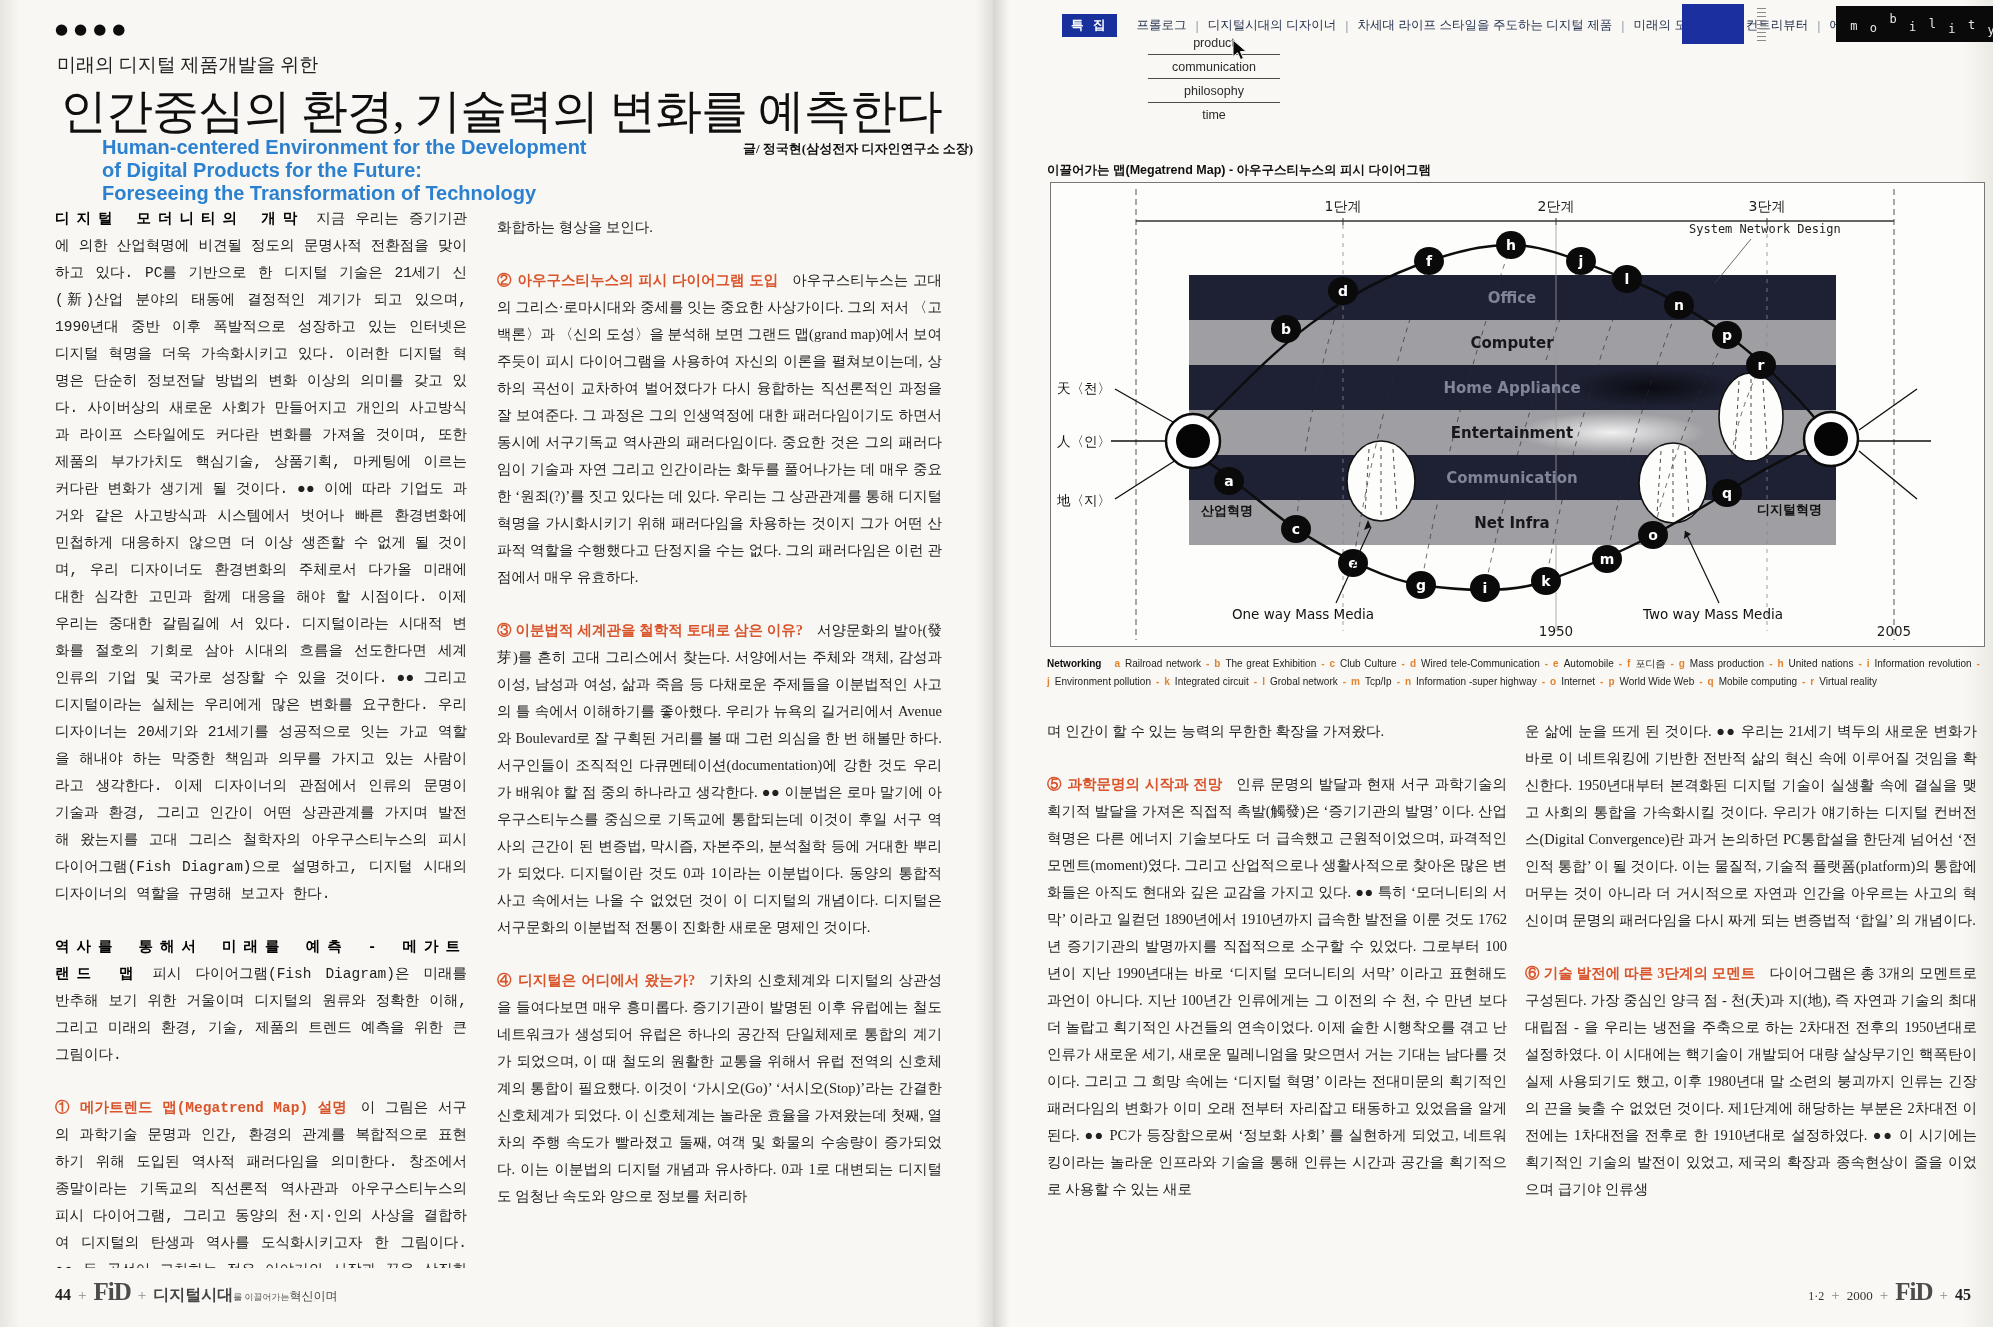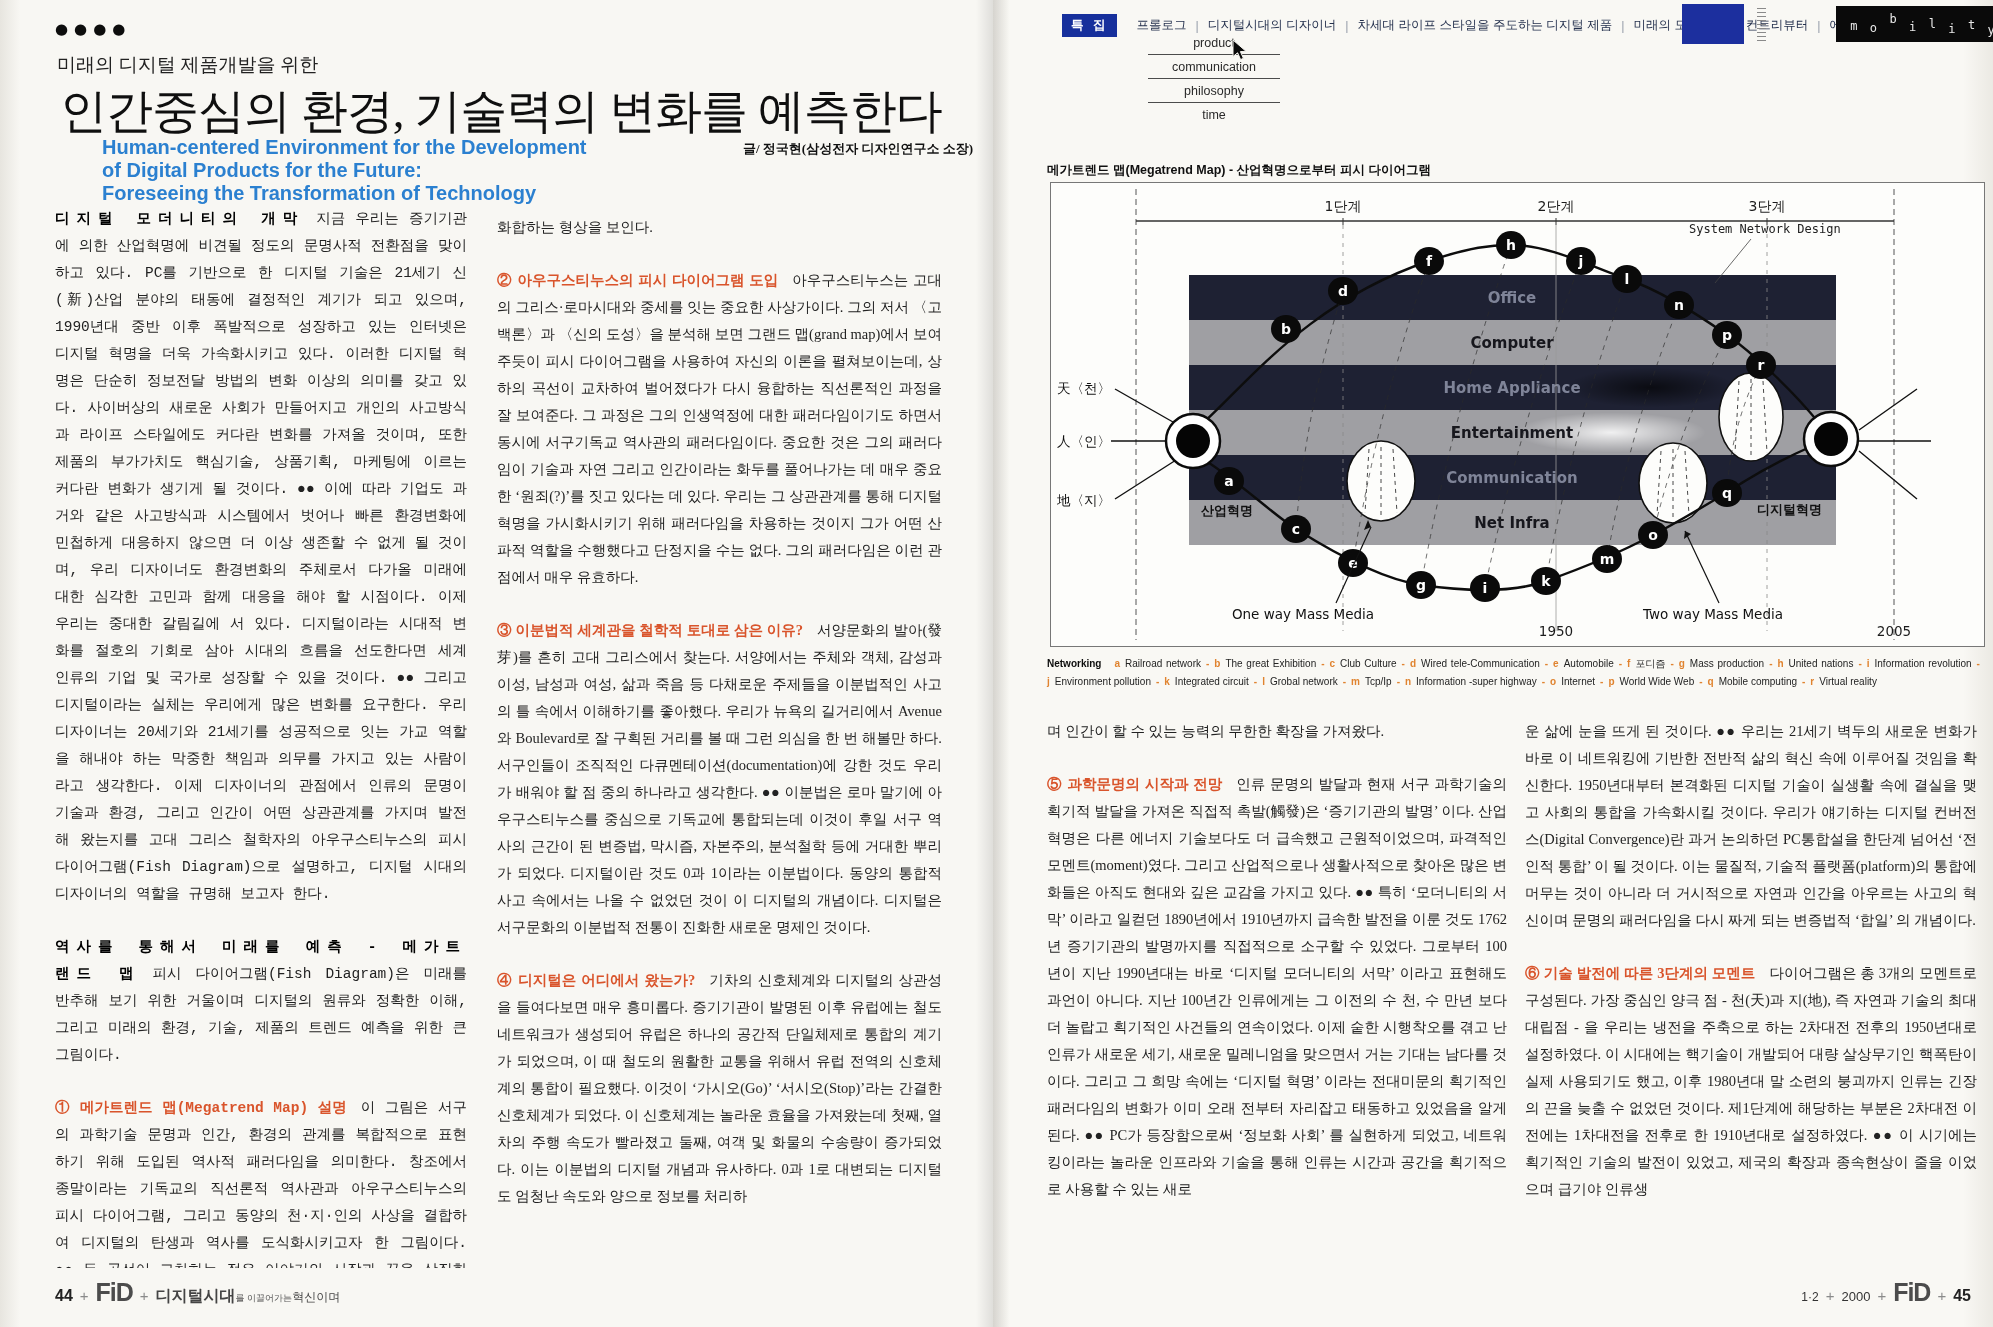--- a/index.html
+++ b/index.html
@@ -24,21 +24,21 @@
   .col{position:absolute;font-size:14.5px;line-height:27px;text-align:justify;color:#222;overflow:hidden;}
   .col p{margin:0 0 26px;}
   .sec-head{font-weight:bold;color:#000;letter-spacing:7px;margin-right:12px;}
   .num-head{font-weight:bold;color:#d9542b;margin-right:14px;}
   .colL1{left:55px;top:206px;width:412px;height:1062px;font-family:Liberation Mono, monospace;}
   .colL2{left:497px;top:214px;width:445px;height:1062px;}
   .colR1{left:1047px;top:718px;width:460px;height:562px;}
   .colR2{left:1525px;top:718px;width:452px;height:562px;}
 
   
-  .footer{display:flex;align-items:baseline;font-family:Liberation Sans, sans-serif;color:#3a3a3a;}
+  .footer{display:flex;align-items:baseline;font-family:Liberation Serif, serif;color:#3a3a3a;}
   .footerL{left:55px;top:1278px;}
   .footerR{right:22px;top:1278px;}
   .f-plus{color:#8a8a8a;font-size:15px;margin:0 7px;}
   .f-num{font-weight:bold;font-size:16px;color:#222;}
   .f-logo{font-weight:bold;font-size:25px;letter-spacing:-1px;color:#4c4c4c;}
   .f-tag-big{font-weight:bold;font-size:16px;color:#444;}
   .f-tag-small{font-size:9px;color:#555;}
   .f-tag-mid{font-size:12px;color:#444;}
   .f-issue{font-size:12px;color:#333;}
   .f-year{font-size:13px;color:#333;}
@@ -156,21 +156,21 @@
 <div class="abs word-stack" id="wordstack">
     <div class="ws-item">product</div>
     <div class="ws-item">communication</div>
     <div class="ws-item">philosophy</div>
     <div class="ws-item no-line">time</div>
   </div>
 <svg class="abs cursor" width="16" height="22" viewBox="0 0 16 22">
   <path d="M1,0 L1,16.5 L5.6,12.8 L8.6,19.6 L11.4,18.3 L8.4,11.6 L14,11.3 Z" fill="#0a0a0a" stroke="#f6f4ef" stroke-width="1"></path>
 </svg>
 
-<div class="abs diagram-caption">메가트렌드 맵(Megatrend Map) - 산업혁명으로부터 피시 다이어그램</div>
+<div class="abs diagram-caption">이끌어가는 맵(Megatrend Map) - 아우구스티누스의 피시 다이어그램</div>
 <div class="abs diagram-box">
   <svg id="mt-svg" width="933" height="463" viewBox="0 0 933 463">
       <defs>
         <radialGradient id="gw">
           <stop offset="0%" stop-color="#ffffff" stop-opacity="0.85"></stop>
           <stop offset="100%" stop-color="#ffffff" stop-opacity="0"></stop>
         </radialGradient>
         <radialGradient id="gd">
           <stop offset="0%" stop-color="#000000" stop-opacity="0.65"></stop>
           <stop offset="100%" stop-color="#000000" stop-opacity="0"></stop>

